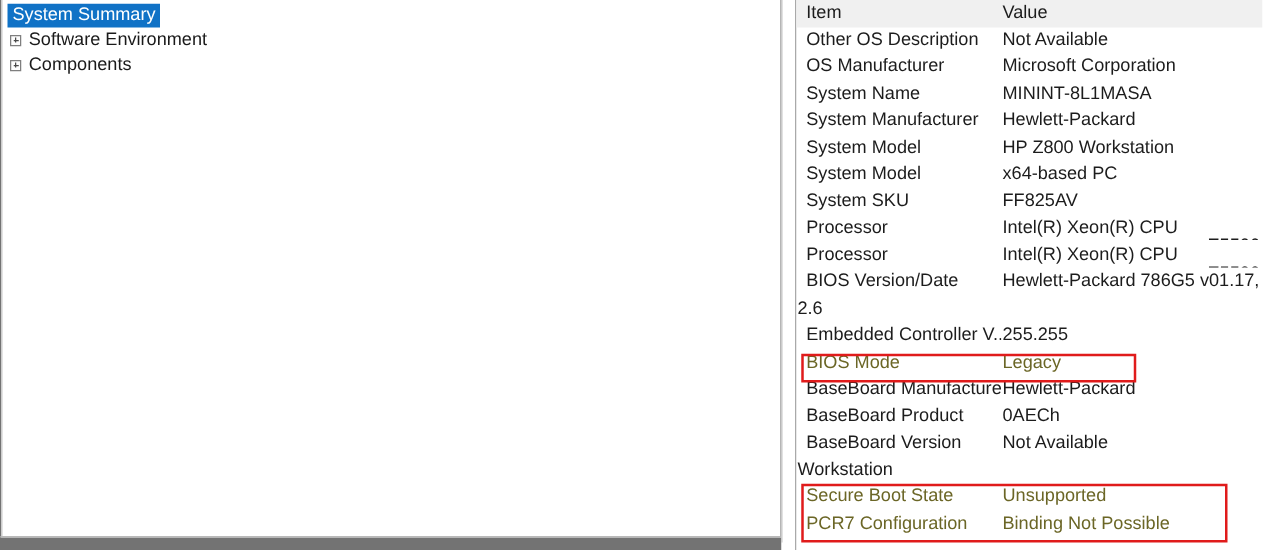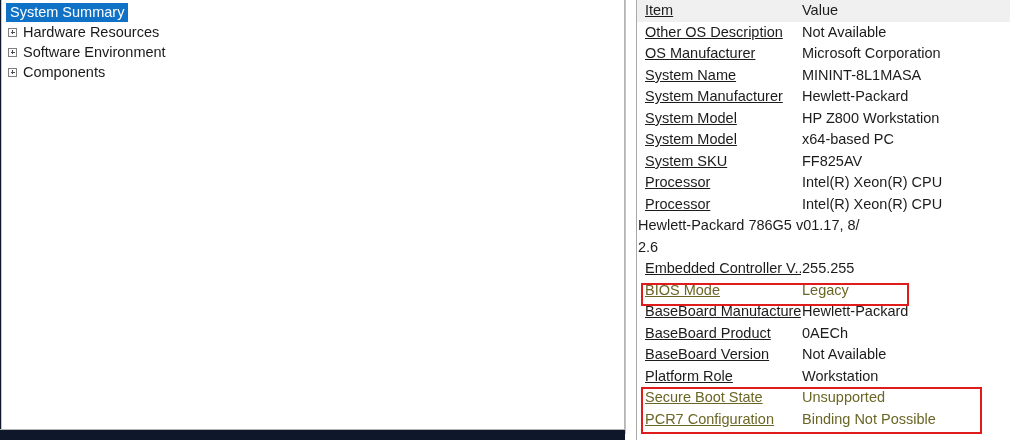--- a/index.html
+++ b/index.html
@@ -5,21 +5,21 @@
   * { box-sizing: border-box; margin: 0; padding: 0; }
   html, body {
     width: 1010px; height: 440px;
     background: #ffffff;
     font-family: "Liberation Sans", sans-serif;
     overflow: hidden;
   }
   #app {
     position: relative;
     width: 882px; height: 440px;
-    background: #0f172a;
+    background: #737373;
   }
 
   
   #tree-panel {
     position: absolute;
     left: 1px; top: 0px;
     width: 624px; height: 430px;
     background: #ffffff;
     border-right: 1px solid #b5b5b5;
     border-bottom: 1px solid #b5b5b5;
@@ -106,21 +106,20 @@
   }
   .list-row.header {
     background: #f0f0f0;
   }
   .cell-item {
     width: 164px;
     flex: 0 0 164px;
     padding-left: 8px;
     overflow: hidden;
     line-height: 19px;
-    text-decoration: underline;
   }
   .cell-value {
     flex: 1 1 auto;
     padding-left: 1px;
     overflow: hidden;
     line-height: 19px;
     position: relative;
   }
   .cell-value .tail {
     position: absolute;
@@ -156,24 +155,20 @@
 <body>
 
 <div id="app">
 
   <div id="tree-panel">
 
     <div class="tree-row root" style="margin-top:2px;">
       <span class="sel-label">System Summary</span>
     </div>
 
-    <div class="tree-row child">
-      <span class="plus-box"></span>
-      <span class="tree-label">Hardware Resources</span>
-    </div>
 
     <div class="tree-row child">
       <span class="plus-box"></span>
       <span class="tree-label">Software Environment</span>
     </div>
 
     <div class="tree-row child">
       <span class="plus-box"></span>
       <span class="tree-label">Components</span>
     </div>
@@ -225,20 +220,21 @@
           </div>
           <div class="list-row">
             <div class="cell-item">Processor</div>
             <div class="cell-value">Intel(R) Xeon(R) CPU<span class="tail">E5506</span></div>
           </div>
           <div class="list-row">
             <div class="cell-item">Processor</div>
             <div class="cell-value">Intel(R) Xeon(R) CPU<span class="tail">E5506</span></div>
           </div>
           <div class="list-row">
+            <div class="cell-item">BIOS Version/Date</div>
             <div class="cell-value">Hewlett-Packard 786G5 v01.17, 8/</div>
           </div>
           <div class="list-row">
             <div class="cell-value">2.6</div>
           </div>
           <div class="list-row">
             <div class="cell-item">Embedded Controller V...</div>
             <div class="cell-value">255.255</div>
           </div>
           <div class="list-row olive">
@@ -251,21 +247,20 @@
           </div>
           <div class="list-row">
             <div class="cell-item">BaseBoard Product</div>
             <div class="cell-value">0AECh</div>
           </div>
           <div class="list-row">
             <div class="cell-item">BaseBoard Version</div>
             <div class="cell-value">Not Available</div>
           </div>
           <div class="list-row">
-            <div class="cell-item">Platform Role</div>
             <div class="cell-value">Workstation</div>
           </div>
           <div class="list-row olive">
             <div class="cell-item">Secure Boot State</div>
             <div class="cell-value">Unsupported</div>
           </div>
           <div class="list-row olive">
             <div class="cell-item">PCR7 Configuration</div>
             <div class="cell-value">Binding Not Possible</div>
           </div>

